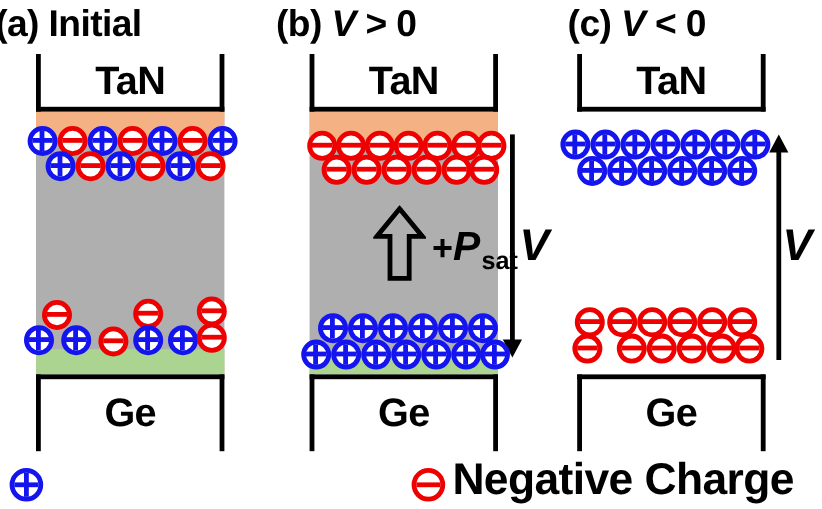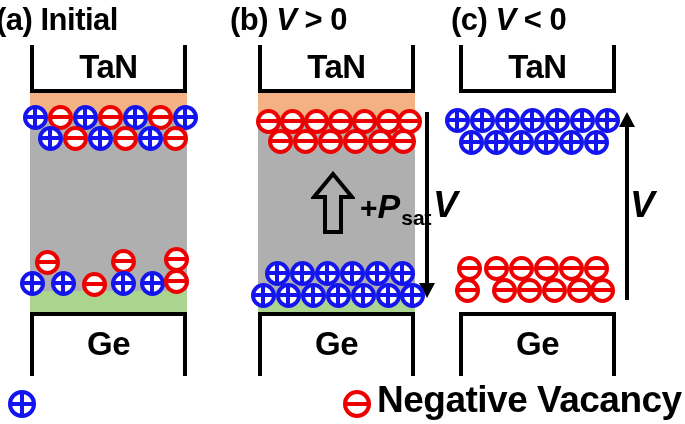--- a/index.html
+++ b/index.html
@@ -11,21 +11,21 @@
   }
   *{margin:0;padding:0;box-sizing:border-box;}
   body{background:#fff;}
   .canvas{
     position:relative;width:685px;height:424px;background:#fff;overflow:hidden;
     font-family:"Liberation Sans",sans-serif;color:#000;
   }
   .panel{position:absolute;top:0;height:424px;}
   .panel-a{left:0;width:228px;text-decoration:underline;}
   .panel-b{left:228px;width:227px;}
-  .panel-c{left:429px;width:230px;}
+  .panel-c{left:451px;width:230px;}
 
   .panel-title{position:absolute;top:2px;font-size:31px;font-weight:bold;white-space:pre;letter-spacing:-0.5px;}
   .panel-a .panel-title{left:-4px;}
   .panel-b .panel-title{left:2px;}
   .panel-c .panel-title{left:22px;}
   .panel-title .v{font-style:italic;}
 
   .tan-bracket{
     position:absolute;left:30px;top:45px;width:157px;height:48px;
     border-left:4px solid #000;border-right:4px solid #000;border-bottom:4px solid #000;
@@ -223,16 +223,16 @@
     <div class="v-head up"></div>
     <div class="v-label">V</div>
     <div class="ge-bracket">
       <span class="electrode-label">Ge</span>
     </div>
   </section>
 
   <div class="legend">
     <div class="circle plus vacancy"></div>
     <div class="circle minus charge"></div>
-    <span class="legend-text charge">Negative Vacancy</span>
+    <span class="legend-text charge">Negative Charge</span>
   </div>
 
 </div>
 
 </body></html>

